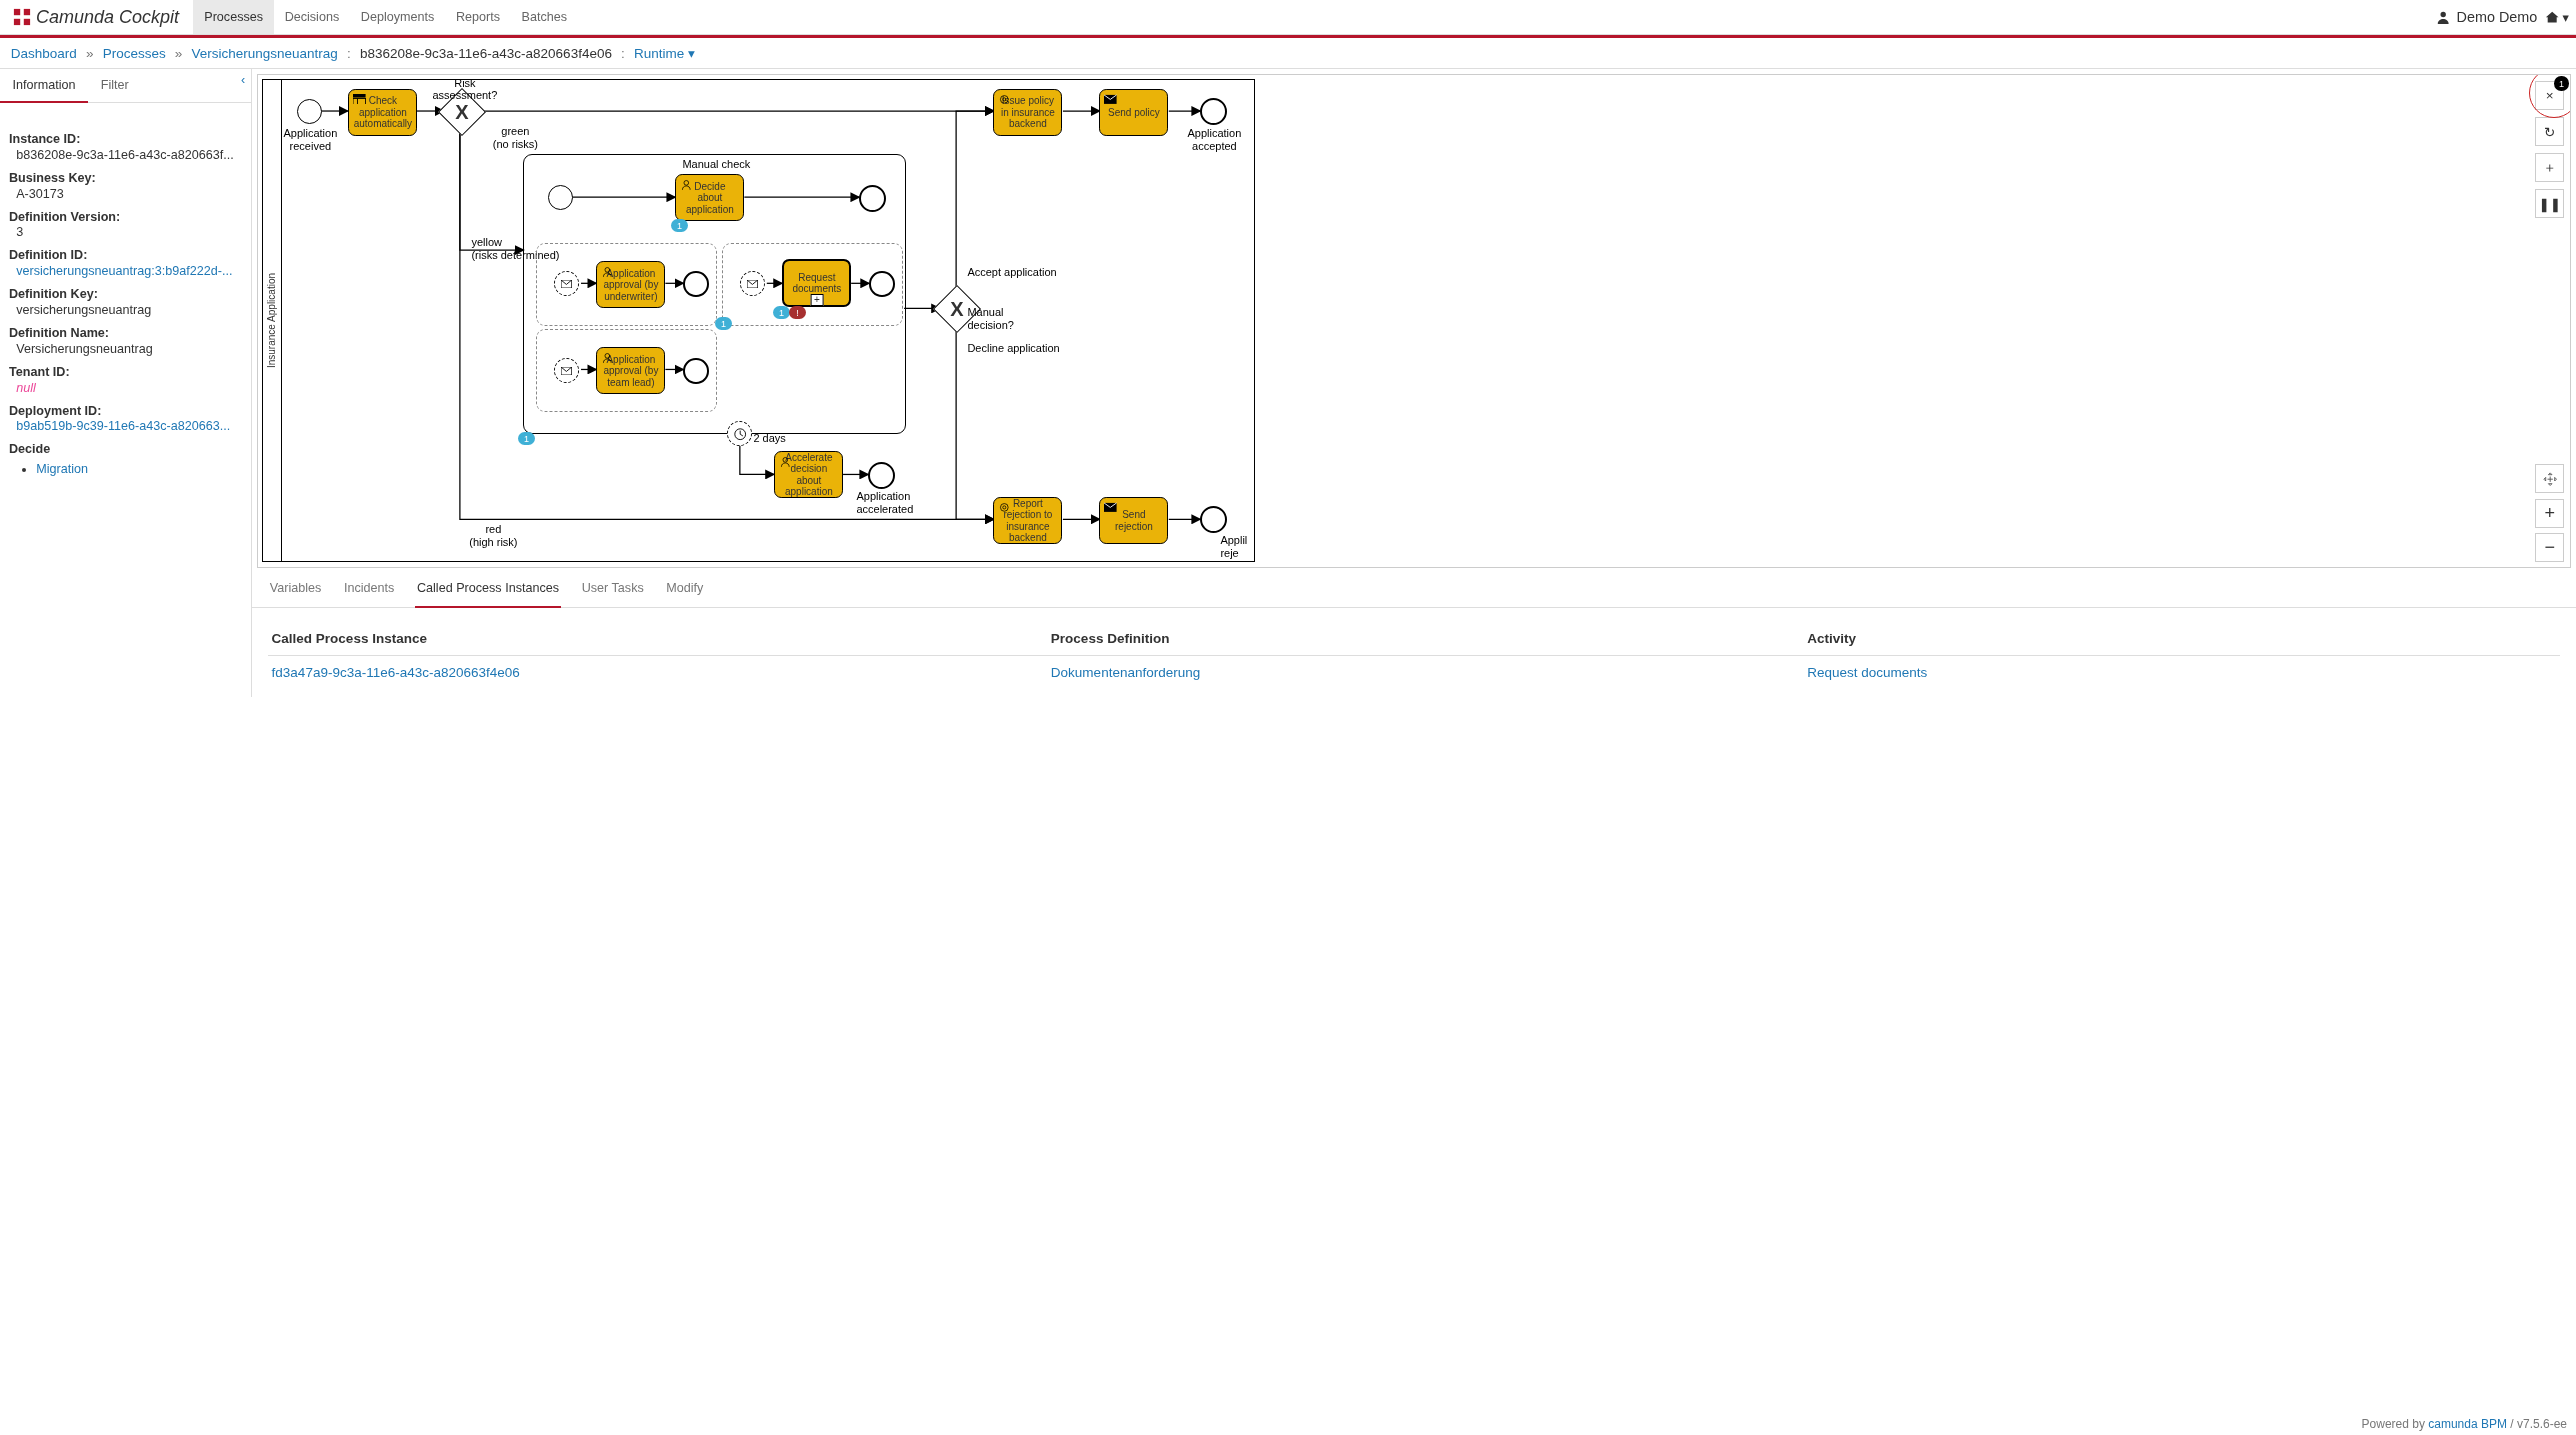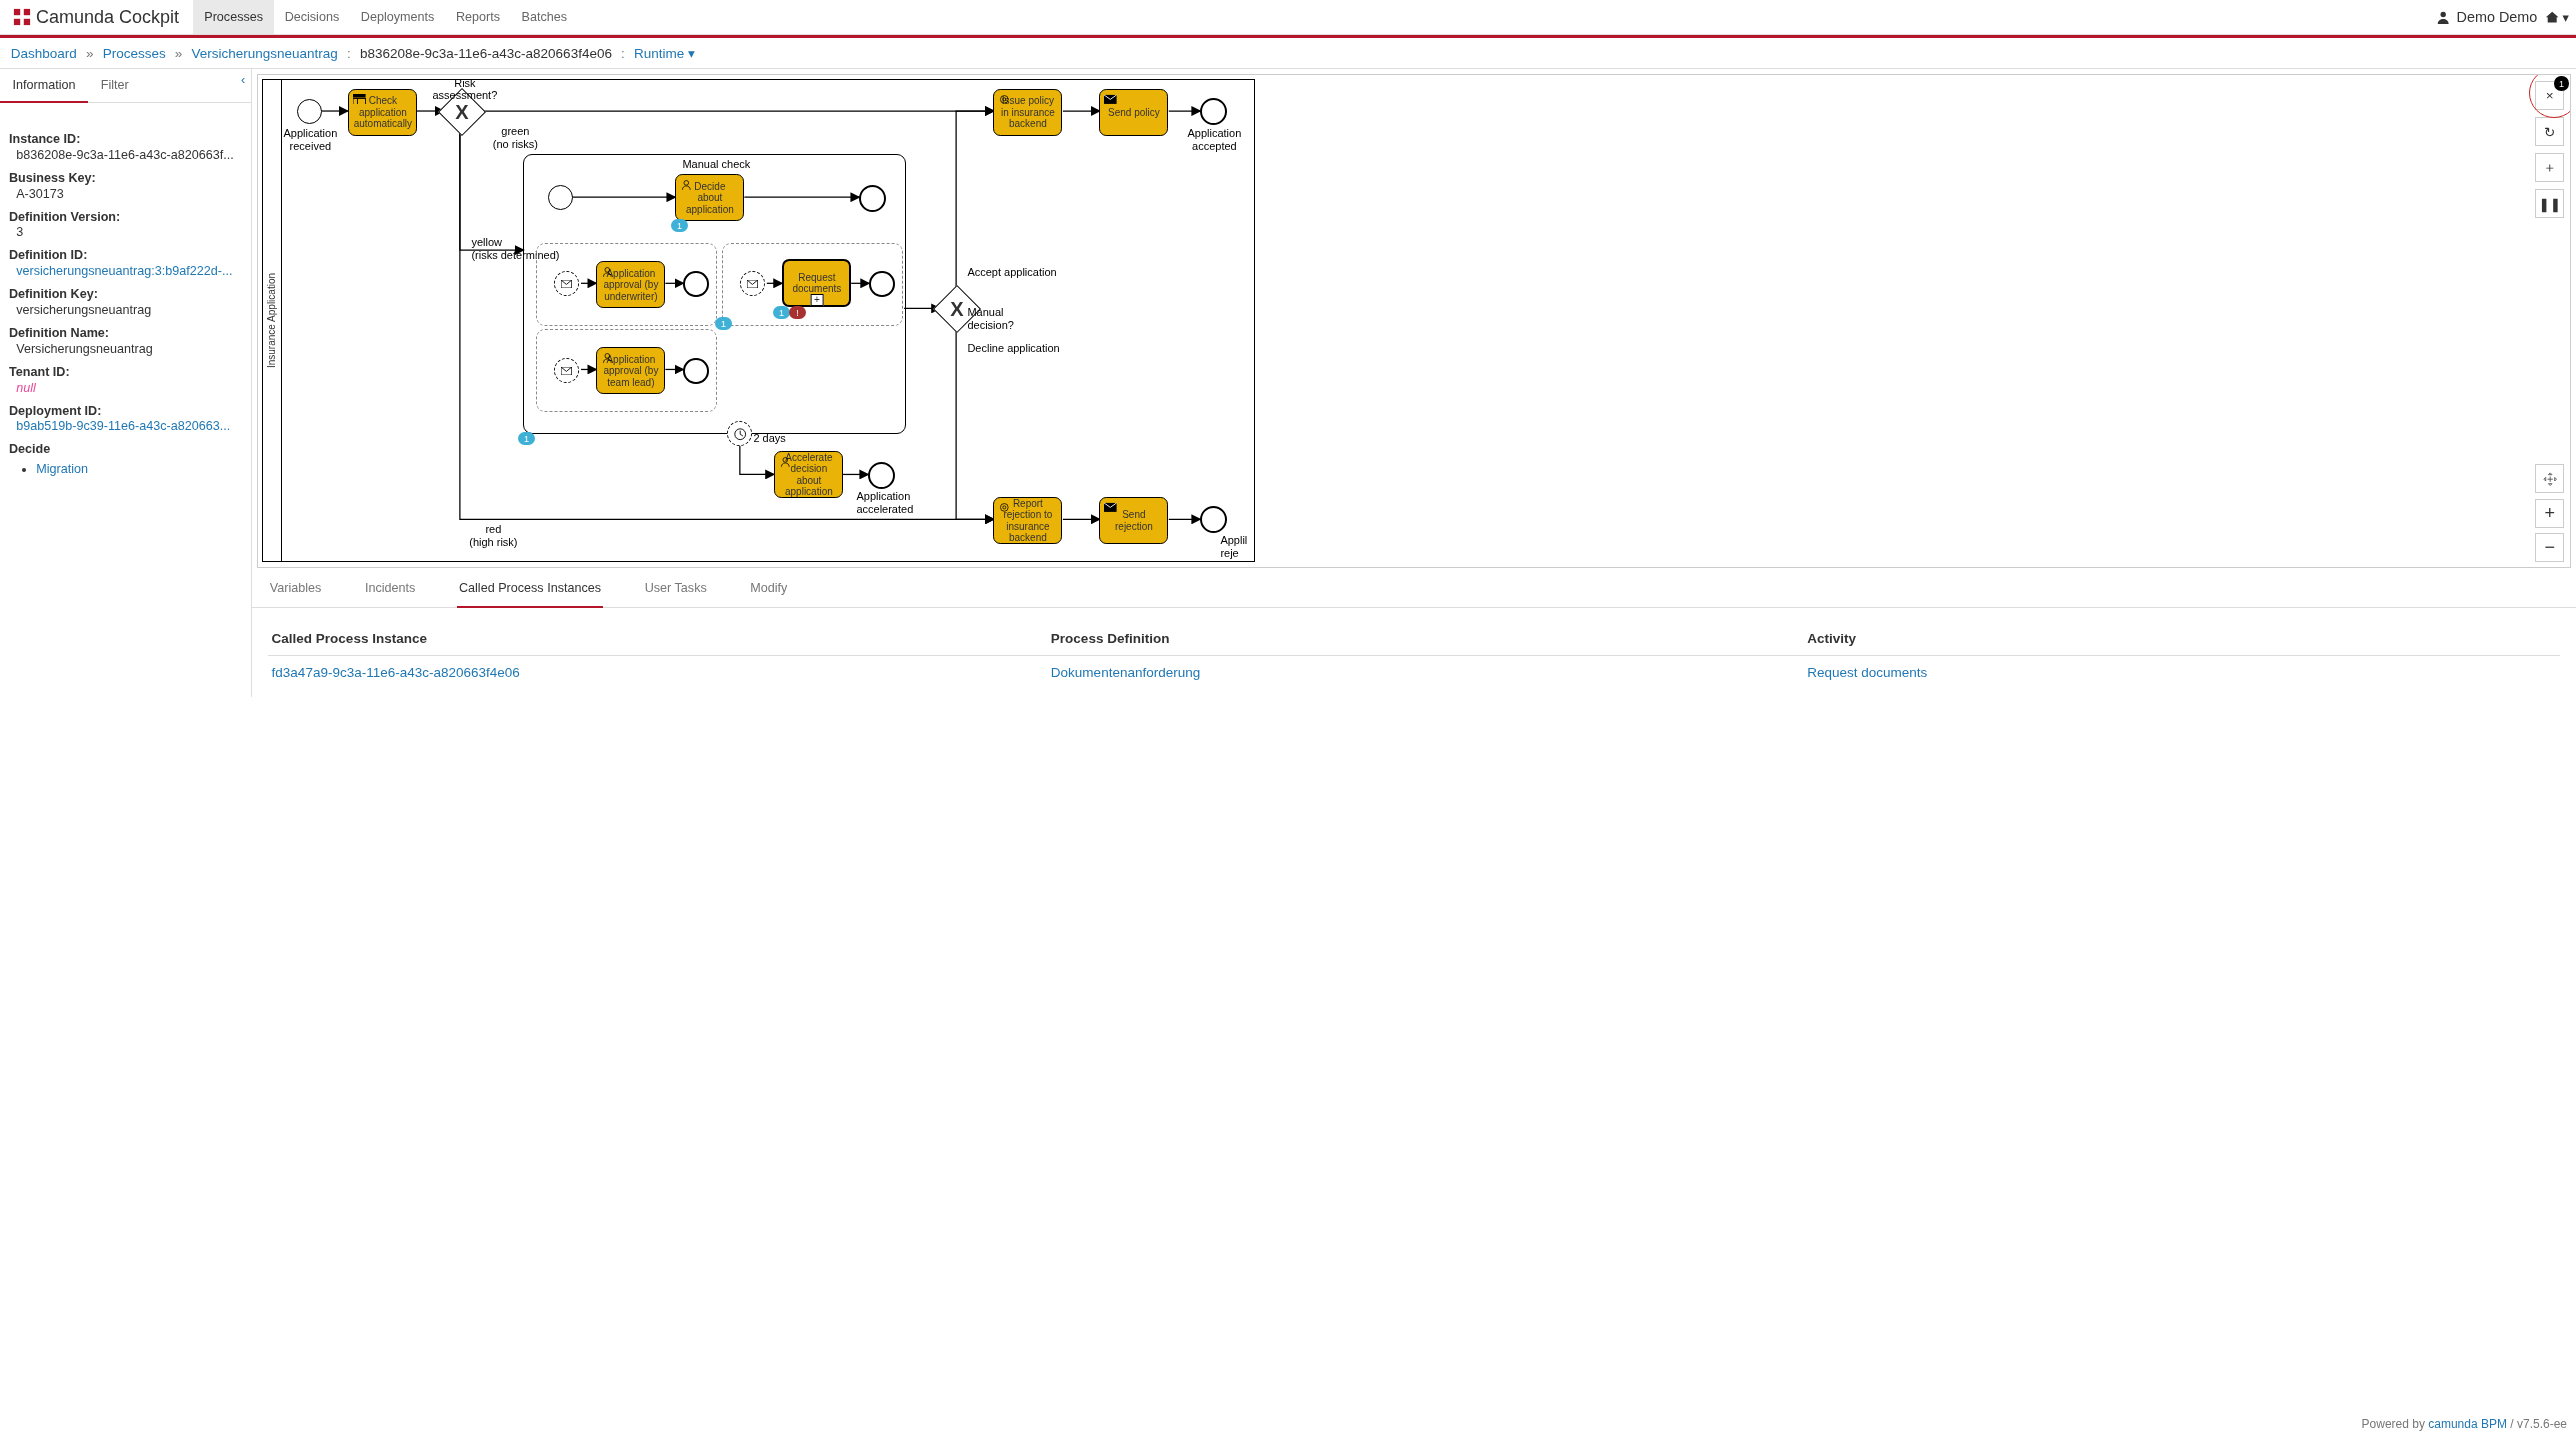--- a/index.html
+++ b/index.html
@@ -10,21 +10,21 @@
     --border:#ddd;
     --bg:#fff;
     --subtle:#f5f5f5;
     --badge-blue:#3fb0d6;
     --badge-red:#a73030;
   }
   html,body{margin:0;padding:0;font-family:Helvetica,Arial,sans-serif;color:var(--text);background:var(--bg);}
   body{font-size:12.6px;}
   a{color:var(--link);text-decoration:none;}
   .header{display:flex;align-items:center;border-bottom:0.9px solid var(--border);height:34px;padding:0 7.2px;}
-  .logo{display:flex;align-items:center;gap:5.4px;font-size:18px;font-weight:500;padding:0 5.4px;}
+  .logo{display:flex;align-items:center;gap:5.4px;font-size:18px;font-weight:500;padding:0 5.4px;font-style:italic;}
   .logo-svg{width:18px;height:18px;}
   .nav{display:flex;align-items:stretch;margin-left:9px;height:34px;}
   .nav-item{display:flex;align-items:center;padding:0 10.8px;color:#666;}
   .nav-item.active{background:#e9e9e9;color:#333;}
   .header-spacer{flex:1;}
   .user{display:flex;align-items:center;gap:6px;font-size:14.4px;color:#333;margin-right:7.2px;}
   .home-dd{display:flex;align-items:center;gap:3.6px;color:#333;}
   .brand-bar{height:2.7px;background:var(--brand);}
   .breadcrumb{padding:7.2px 10.8px;border-bottom:0.9px solid var(--border);color:#333;font-size:13.5px;}
   .breadcrumb .sep{margin:0 5.4px;color:#777;}
@@ -60,21 +60,21 @@
   .group-box{position:absolute;border:0.9px dashed #888;border-radius:9px;}
   .badge{position:absolute;min-width:12.6px;height:12.6px;border-radius:7.2px;font-size:9px;color:#fff;display:flex;align-items:center;justify-content:center;padding:0 1.8px;}
   .badge.blue{background:var(--badge-blue);}
   .badge.red{background:var(--badge-red);}
   .arrow-head{fill:#000;}
   .toolbar-right{position:absolute;right:5.4px;top:5.4px;display:flex;flex-direction:column;gap:7.2px;}
   .tool-btn{width:27px;height:27px;border:0.9px solid #ccc;background:#fff;display:flex;align-items:center;justify-content:center;font-size:13.5px;color:#333;cursor:pointer;}
   .zoom-controls{position:absolute;right:5.4px;bottom:5.4px;display:flex;flex-direction:column;gap:5.4px;}
   .notif-ring{position:absolute;right:-14.4px;top:-12.6px;width:48px;height:48px;border:1.8px solid #c22;border-radius:50%;pointer-events:none;}
   .notif-badge{position:absolute;right:-4.5px;top:-4.5px;width:14.4px;height:14.4px;border-radius:50%;background:#000;color:#fff;font-size:9px;display:flex;align-items:center;justify-content:center;}
-  .detail-tabs{display:flex;gap:40px;padding:12.6px 16px 0;border-bottom:0.9px solid var(--border);}
+  .detail-tabs{display:flex;gap:19px;padding:12.6px 16px 0;border-bottom:0.9px solid var(--border);}
   .detail-tab{padding:0 1.8px 10.8px;color:#777;}
   .detail-tab.active{color:#333;border-bottom:2.7px solid var(--brand);margin-bottom:-0.9px;}
   .table{width:calc(100% - 32px);margin:18px 16px 0;border-collapse:collapse;}
   .table th{text-align:left;font-weight:bold;font-size:13.5px;padding:5.4px 3.6px 9px;border-bottom:0.9px solid var(--border);}
   .table td{padding:9px 3.6px;font-size:13.5px;}
   .footer{position:fixed;bottom:3.6px;right:9px;color:#777;font-size:12px;}
   svg.icon{width:14.4px;height:14.4px;}
   .bpmn-svg{position:absolute;left:0;top:0;}
 </style>
 </head>

